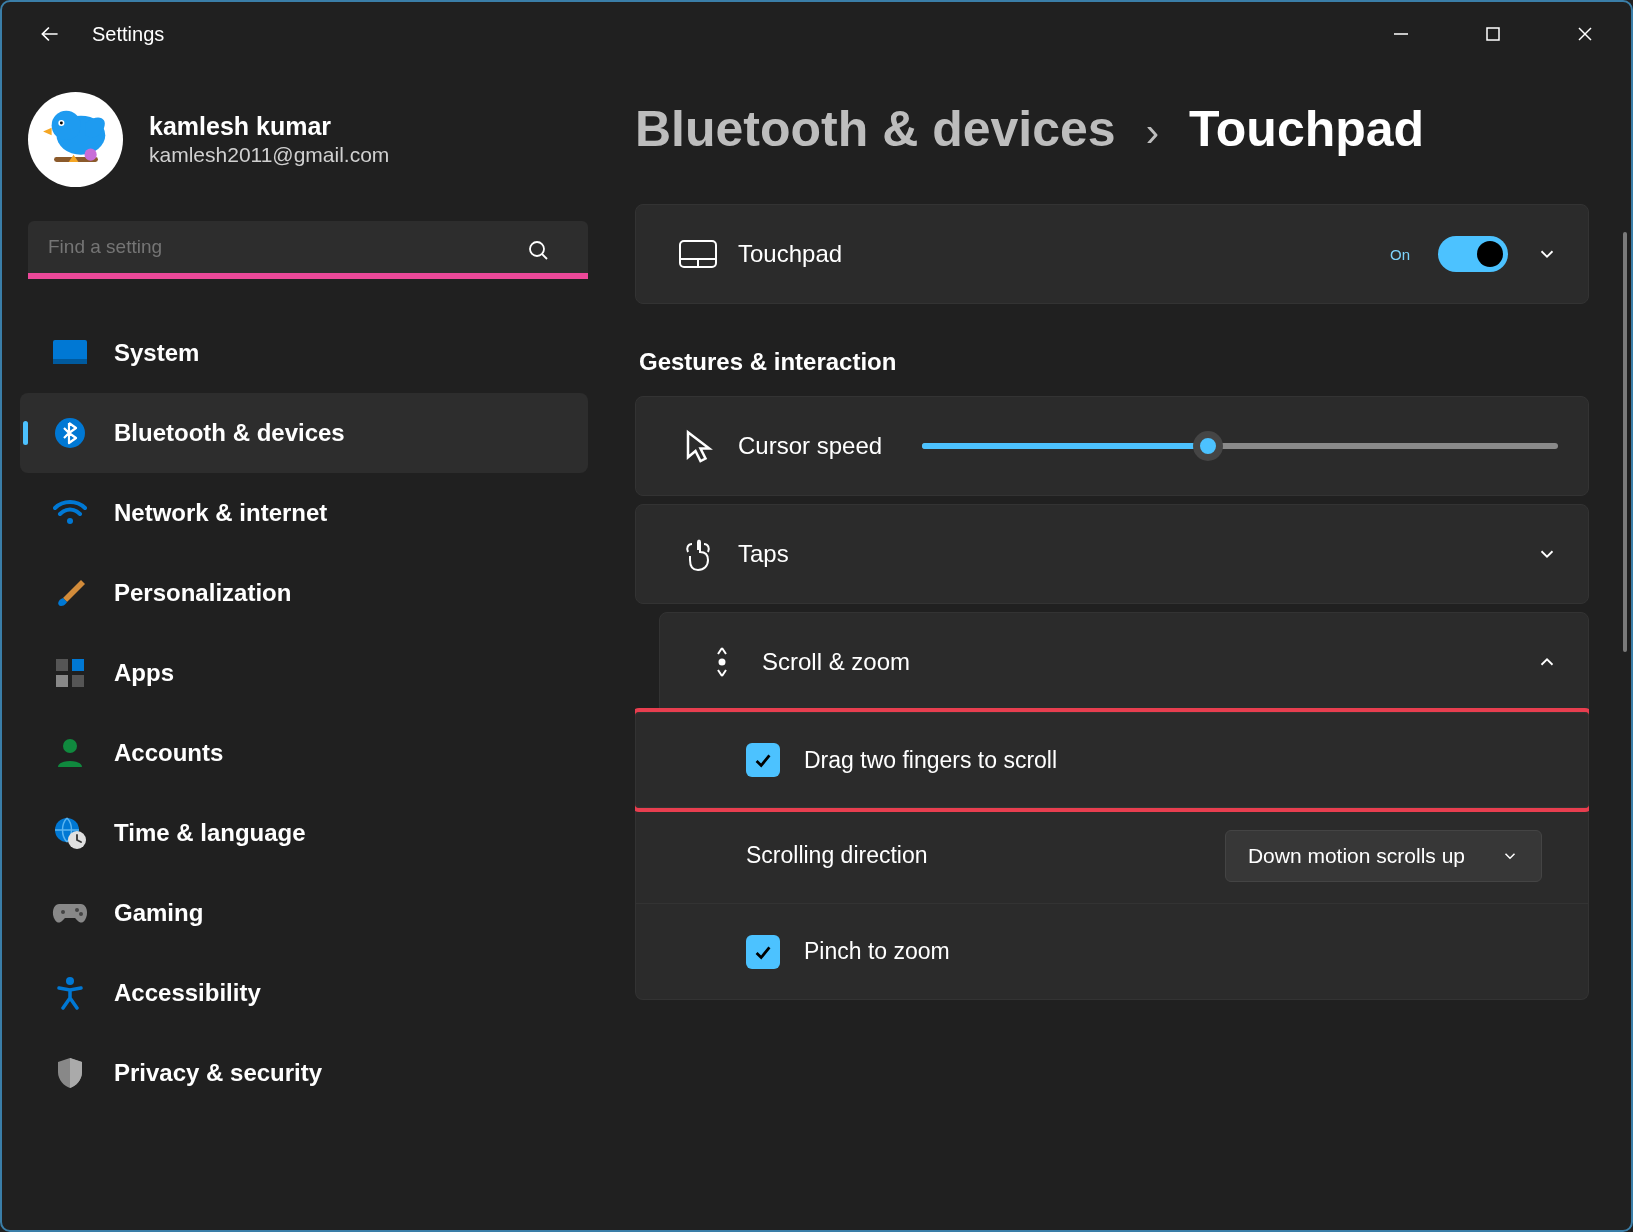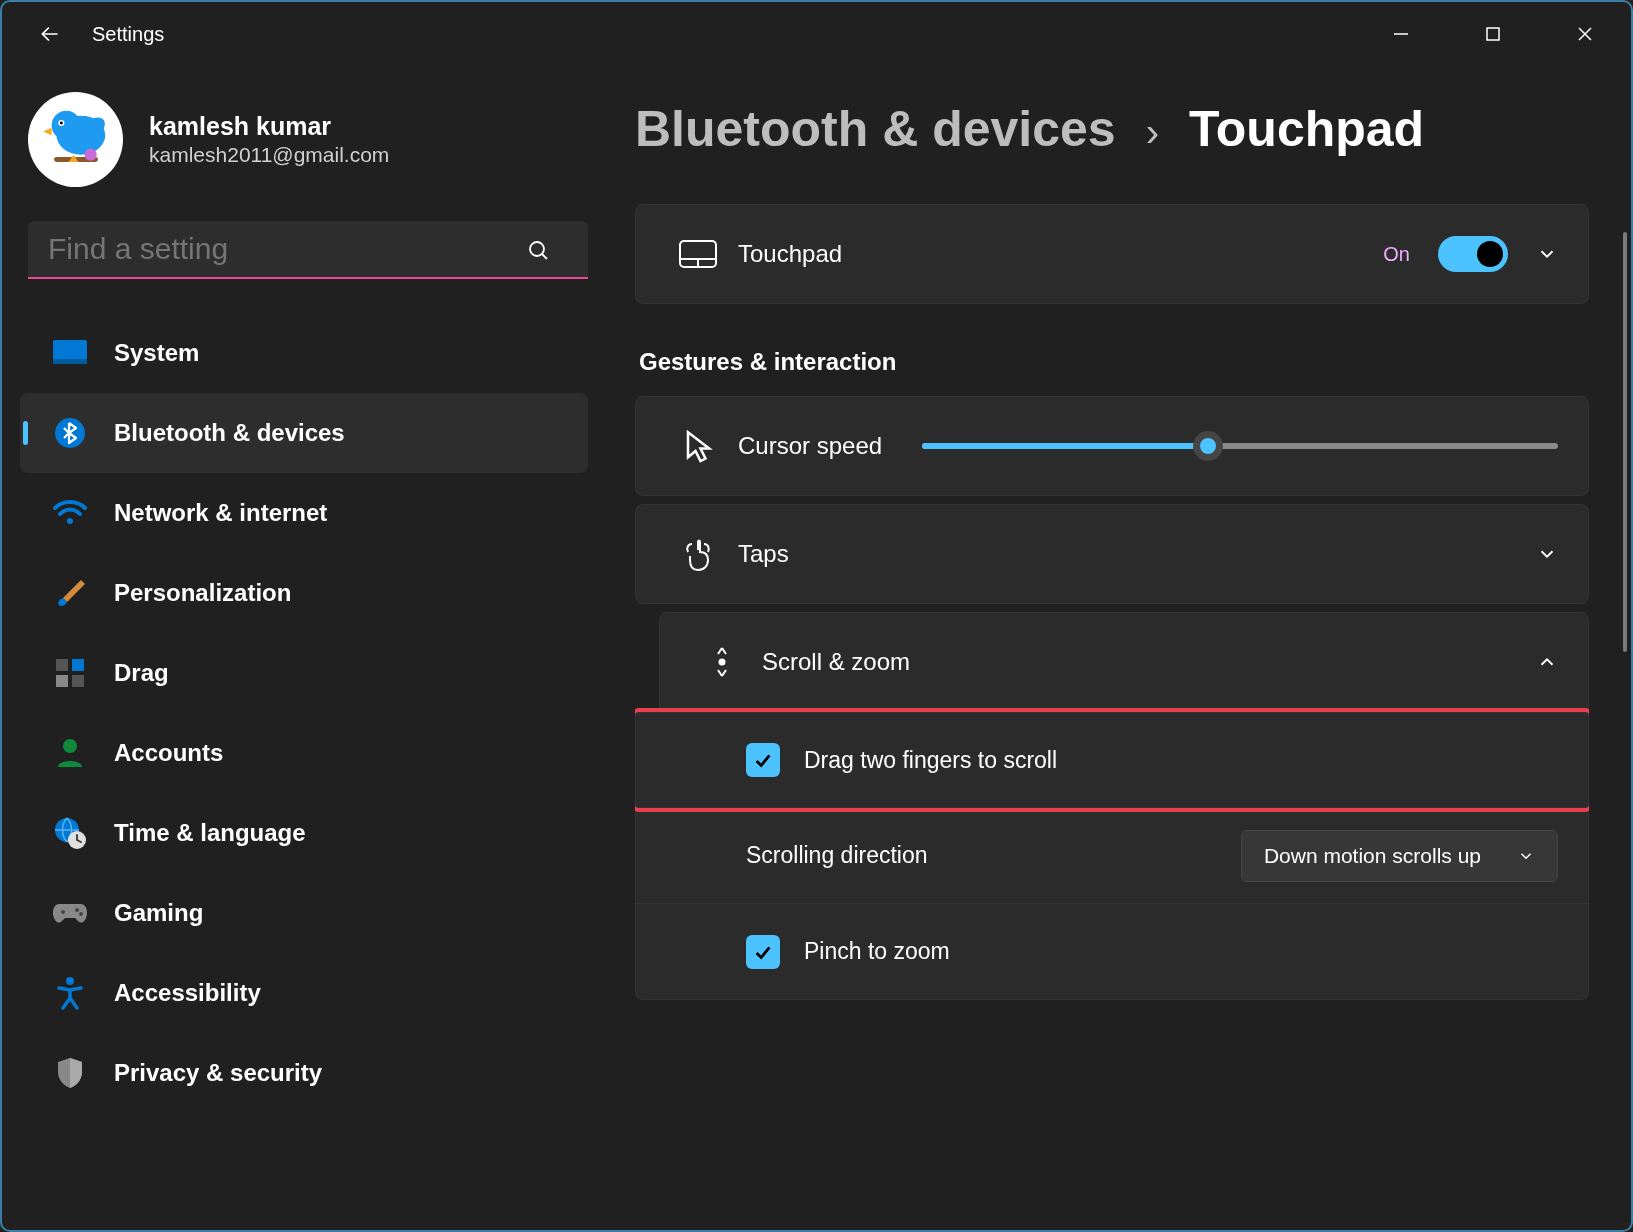--- a/index.html
+++ b/index.html
@@ -63,24 +63,24 @@
   .user-email { font-size: 21px; color: #d0d0d0; margin-top: 2px; }
 
   .searchwrap {
     margin: 10px 28px 30px 28px;
     position: relative;
   }
   .searchbox {
     width: 560px; height: 58px;
     background: #2d2d2d;
     border: none;
-    border-bottom: 2px solid #ec4899;
+    border-bottom: 6px solid #ec4899;
     border-radius: 6px 6px 0 0;
     color: #cfcfcf;
-    font-size: 30px;
+    font-size: 19px;
     padding: 0 60px 0 20px;
     outline: none;
   }
   .searchwrap .search-icon {
     position: absolute; right: 22px; top: 50%; transform: translateY(-50%);
     color: #fff;
   }
 
   .navlist { padding: 4px 12px 0 20px; }
   .navitem {
@@ -140,21 +140,21 @@
   .toggle {
     width: 70px; height: 36px; border-radius: 18px;
     background: #4cc2ff;
     position: relative;
   }
   .toggle .knob {
     position: absolute; right: 5px; top: 5px;
     width: 26px; height: 26px; border-radius: 50%;
     background: #000;
   }
-  .on-text { font-size: 20px; color: #f0abfc; }
+  .on-text { font-size: 15px; color: #7dd3fc; }
 
   .chevron { color: #fff; }
 
   .section-h { font-size: 24px; font-weight: 600; margin: 44px 0 20px 4px; }
 
   .slider-wrap {
     flex: 1; margin-left: 40px; height: 36px; display:flex; align-items:center;
   }
   .slider {
     position: relative; width: 100%; height: 6px; border-radius: 3px;
@@ -168,21 +168,21 @@
   .slider .thumb {
     position: absolute; left: 45%; top: 50%;
     width: 30px; height: 30px; border-radius: 50%;
     background: #4cc2ff; border: 7px solid #454545;
     transform: translate(-50%, -50%);
   }
 
   .subrow {
     height: 96px;
     display: flex; align-items: center;
-    padding-left: 110px; padding-right: 30px;
+    padding-left: 110px; padding-right: 46px;
     background: #2b2b2b;
     border: 1px solid #333;
     border-top: none;
   }
   .subrow.first { border-top: 1px solid #333; }
   .checkbox {
     width: 34px; height: 34px; border-radius: 6px;
     background: #4cc2ff;
     display: flex; align-items: center; justify-content: center;
     margin-right: 24px;
@@ -317,21 +317,21 @@
     </div>
     <div class="navitem">
       <span class="nav-icon">
           <svg width="32" height="32" viewBox="0 0 32 32">
             <rect x="2" y="2" width="12" height="12" fill="#555"></rect>
             <rect x="18" y="2" width="12" height="12" fill="#0078d4"></rect>
             <rect x="2" y="18" width="12" height="12" fill="#888"></rect>
             <rect x="18" y="18" width="12" height="12" fill="#555"></rect>
           </svg>
         </span>
-      <span class="nav-label">Drag</span>
+      <span class="nav-label">Apps</span>
     </div>
     <div class="navitem">
       <span class="nav-icon">
           <svg width="30" height="32" viewBox="0 0 30 32">
             <circle cx="15" cy="9" r="7" fill="#10893e"></circle>
             <path d="M3 30 C3 22 27 22 27 30 Z" fill="#10893e"></path>
           </svg>
         </span>
       <span class="nav-label">Accounts</span>
     </div>

